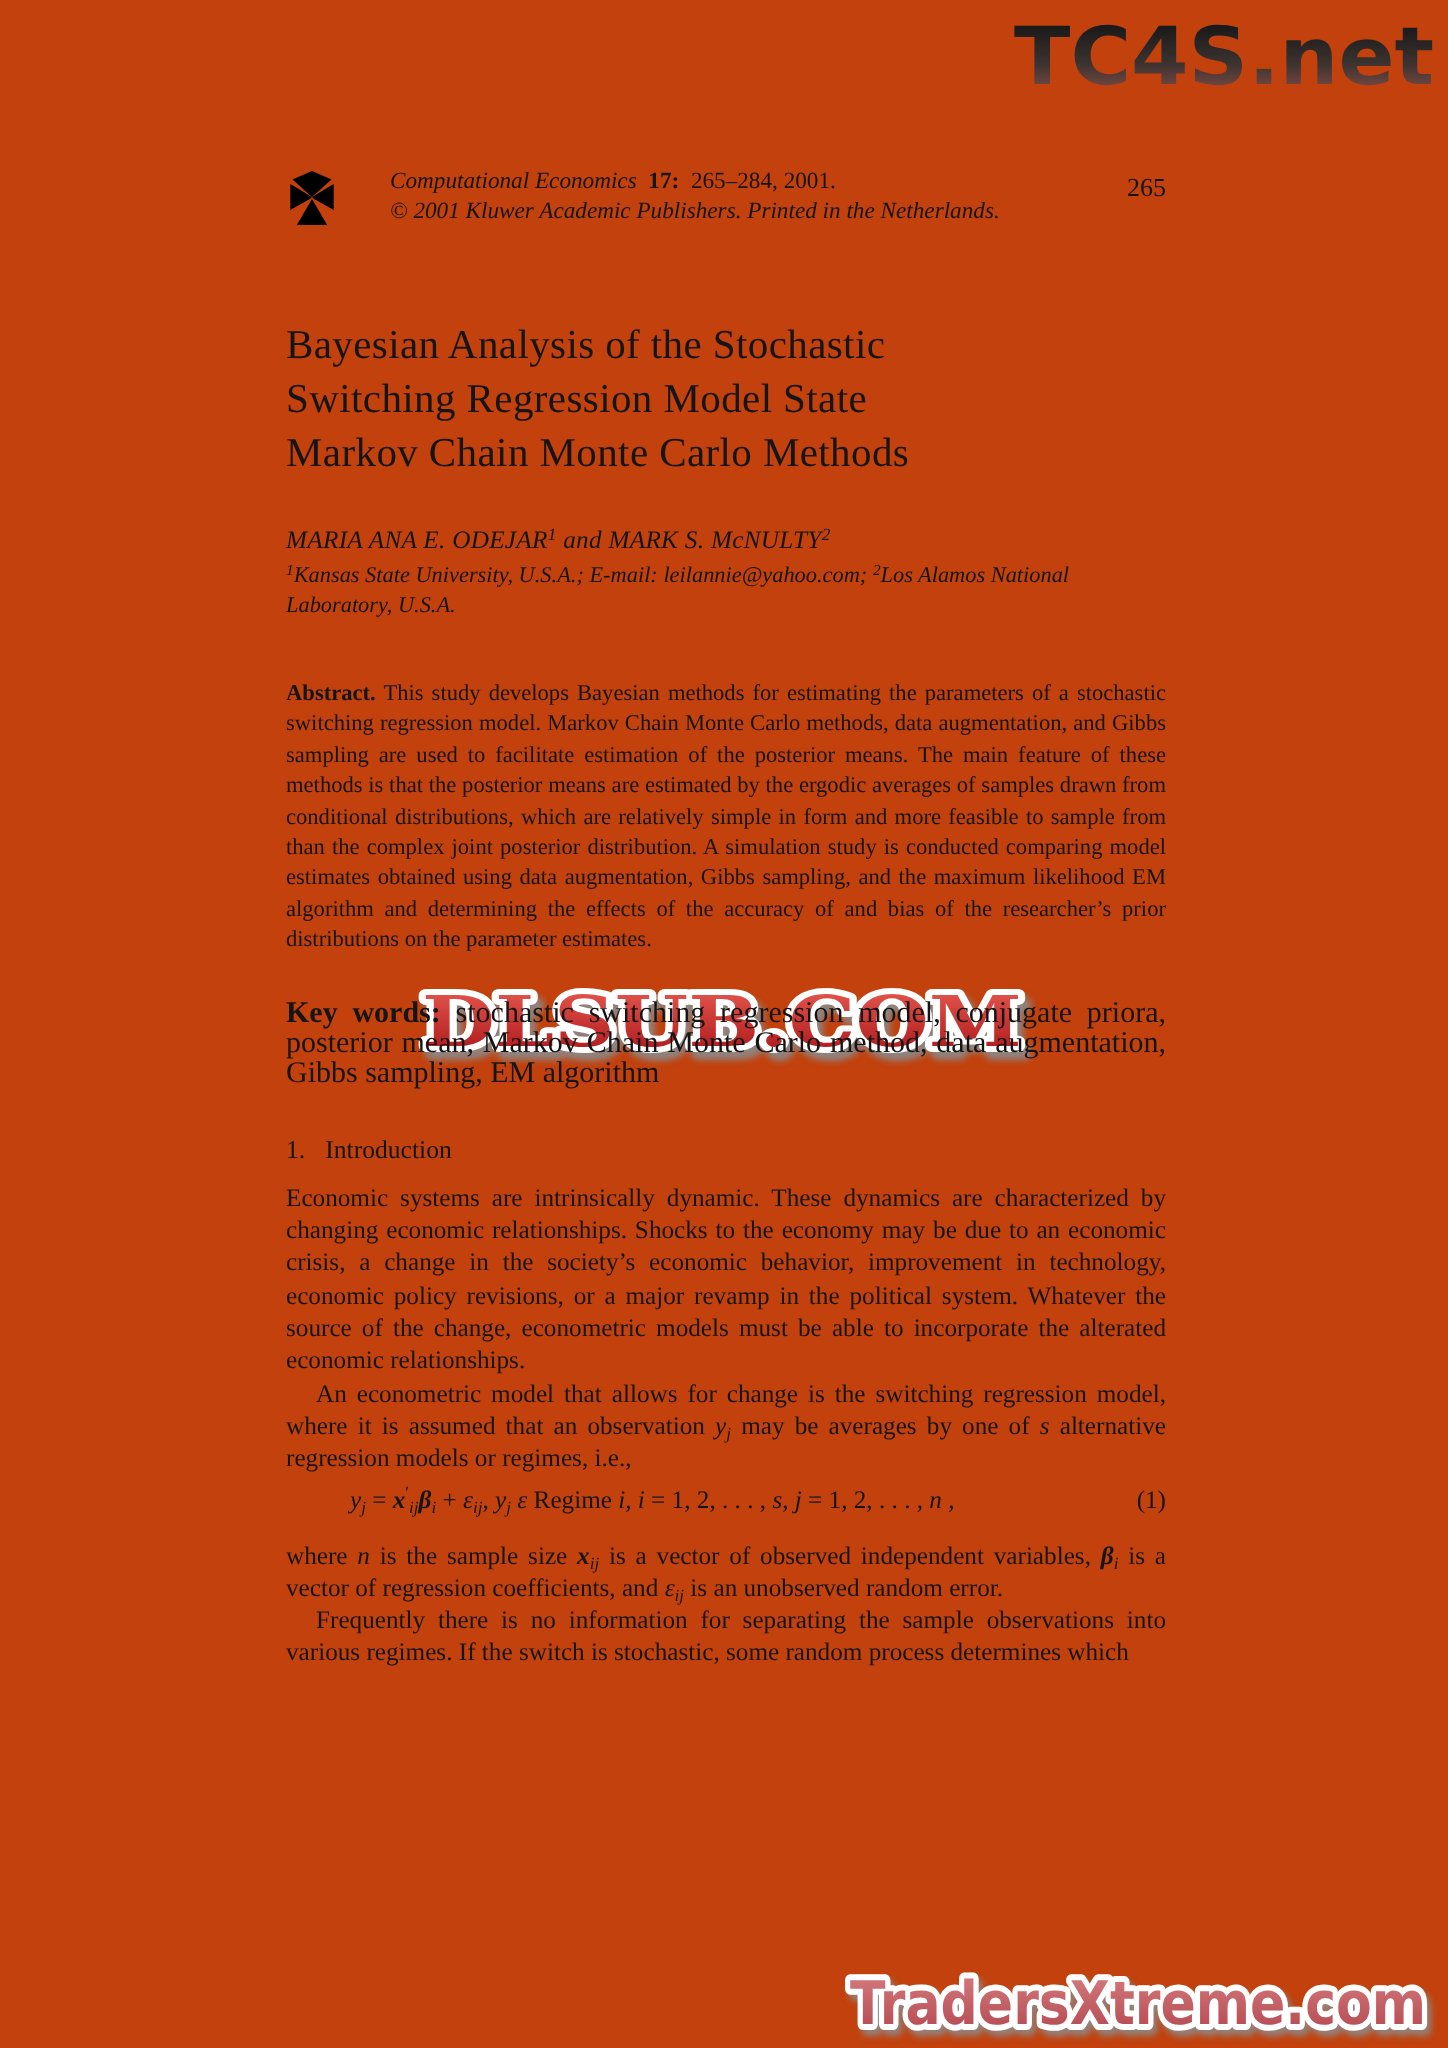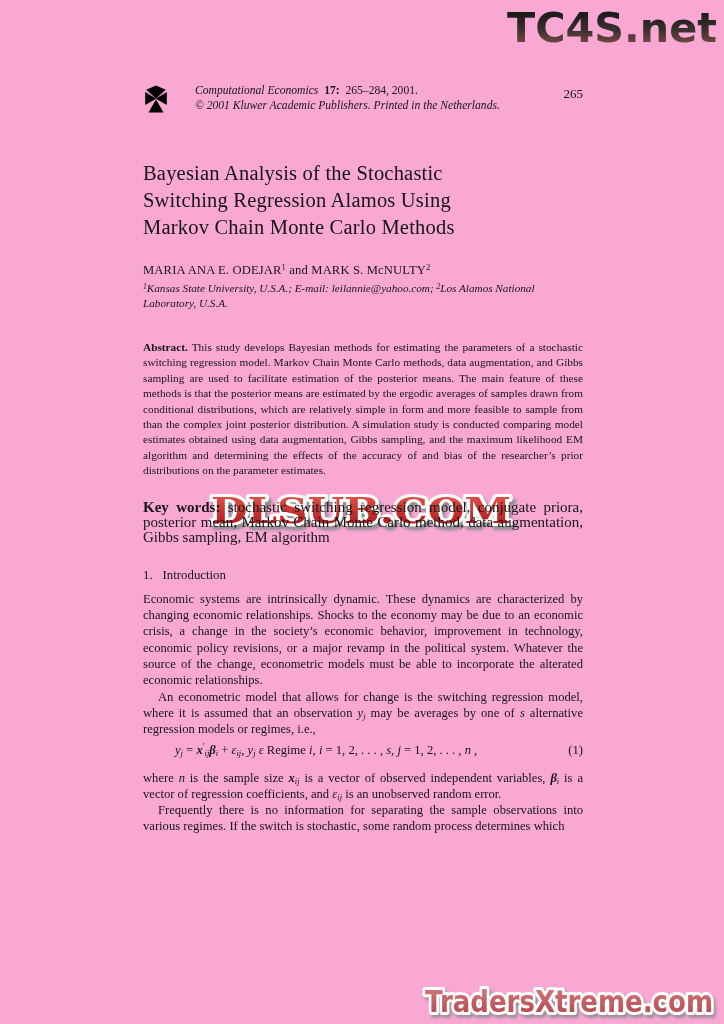--- a/index.html
+++ b/index.html
@@ -1,20 +1,20 @@
 <!DOCTYPE html>
 <html><head>
 <meta charset="utf-8">
 <style>
   html, body { margin: 0; padding: 0; background: #ffffff; }
   .page {
     position: relative;
     width: 724px;
     height: 1024px;
-    background: #f9a8d4;
+    background: #c2410c;
     overflow: hidden;
     font-family: "Liberation Serif", serif;
     color: #151515;
   }
   .content {
     position: absolute;
     left: 143px;
     top: 84px;
     width: 440px;
   }
@@ -22,21 +22,21 @@
   .header-row { display: flex; align-items: flex-start; }
   .logo-box { width: 26px; height: 30px; flex: 0 0 26px; }
   .cite-block { margin-left: 26px; font-size: 11.6px; line-height: 14.5px; flex: 1 1 auto; }
   .cite-journal { font-style: italic; }
   .cite-vol { font-weight: bold; }
   .cite-copy { font-style: italic; }
   .pageno { font-size: 13px; margin-left: 23px; flex: 0 0 auto; padding-top: 2px; }
   
   .title { margin-top: 46px; font-size: 20.5px; line-height: 27px; letter-spacing: 0.2px; }
   
-  .authors { margin-top: 22px; font-size: 12.6px; letter-spacing: 0.15px; }
+  .authors { margin-top: 22px; font-size: 12.6px; letter-spacing: 0.15px; font-style: italic; }
   .authors sup { font-size: 68%; vertical-align: 0.45em; }
   .affiliation { margin-top: 3px; font-size: 11.2px; line-height: 14.5px; font-style: italic; }
   .affiliation sup { font-size: 68%; vertical-align: 0.45em; }
   
   .abstract { margin-top: 30px; font-size: 11.3px; line-height: 15.4px; text-align: justify; }
   .abstract .lbl { font-weight: bold; }
   .keywords { margin-top: 21px; font-size: 15px; line-height: 15.4px; text-align: justify; }
   .keywords .lbl { font-weight: bold; }
   
   .sec-heading { margin-top: 22px; font-size: 12.8px; font-weight: normal; }
@@ -119,21 +119,21 @@
           <span>&nbsp;</span><span class="cite-vol">17:</span>
           <span>&nbsp;</span><span>265–284, 2001.</span>
         </div>
         <div class="cite-copy">© 2001 Kluwer Academic Publishers.  Printed in the Netherlands.</div>
       </div>
       <div class="pageno">265</div>
     </div>
 
     <div class="title">
       <div>Bayesian Analysis of the Stochastic</div>
-      <div>Switching Regression Alamos Using</div>
+      <div>Switching Regression Model State</div>
       <div>Markov Chain Monte Carlo Methods</div>
     </div>
 
     <div class="authors">
       <span>MARIA ANA E. ODEJAR</span><sup>1</sup><span> and </span><span>MARK S. McNULTY</span><sup>2</sup>
     </div>
     <div class="affiliation"><sup>1</sup><span>Kansas State University, U.S.A.; E-mail: leilannie@yahoo.com; </span><sup>2</sup><span>Los Alamos National Laboratory, U.S.A.</span></div>
 
     <div class="abstract">
       <span class="lbl">Abstract.</span><span> This study develops Bayesian methods for estimating the parameters of a stochastic switching regression model. Markov Chain Monte Carlo methods, data augmentation, and Gibbs sampling are used to facilitate estimation of the posterior means. The main feature of these methods is that the posterior means are estimated by the ergodic averages of samples drawn from conditional distributions, which are relatively simple in form and more feasible to sample from than the complex joint posterior distribution. A simulation study is conducted comparing model estimates obtained using data augmentation, Gibbs sampling, and the maximum likelihood EM algorithm and determining the effects of the accuracy of and bias of the researcher’s prior distributions on the parameter estimates.</span>

